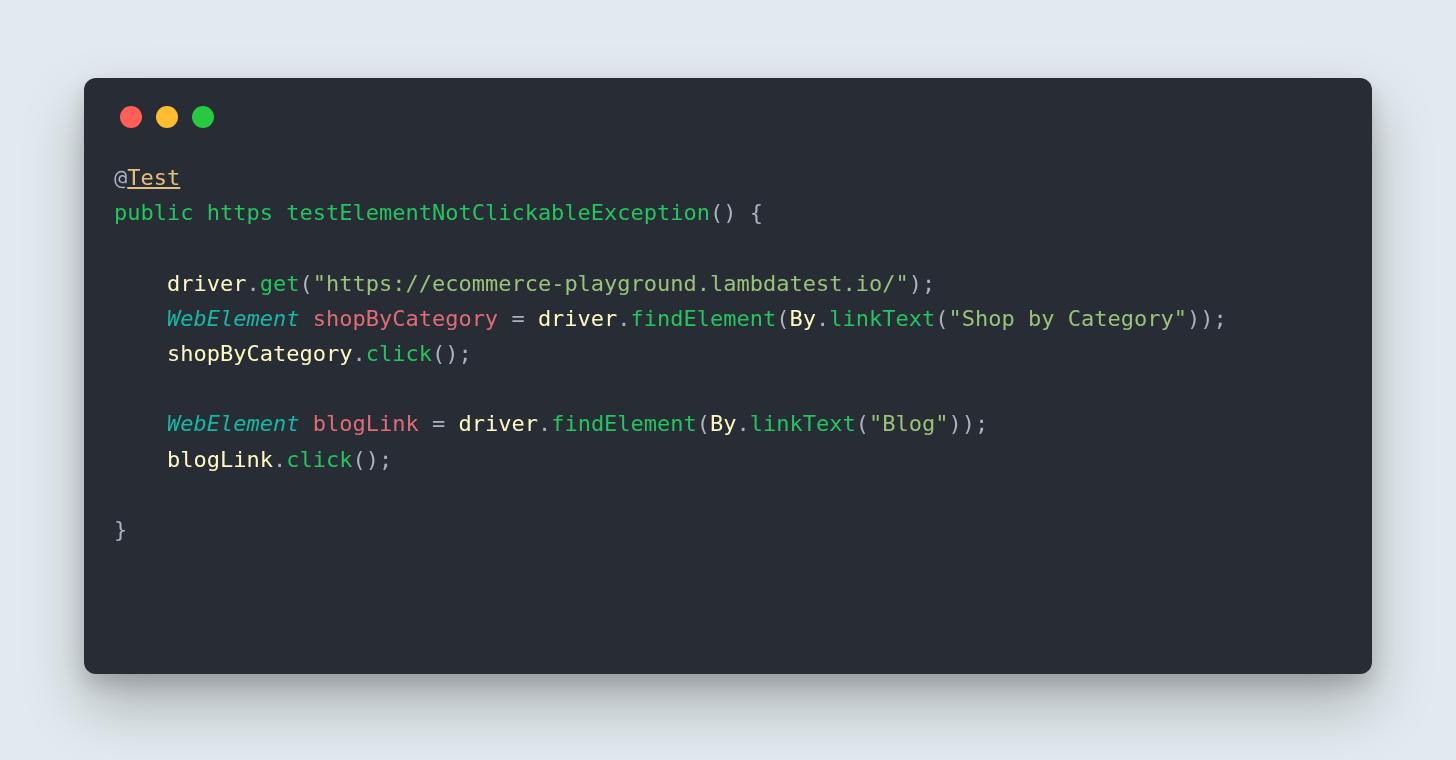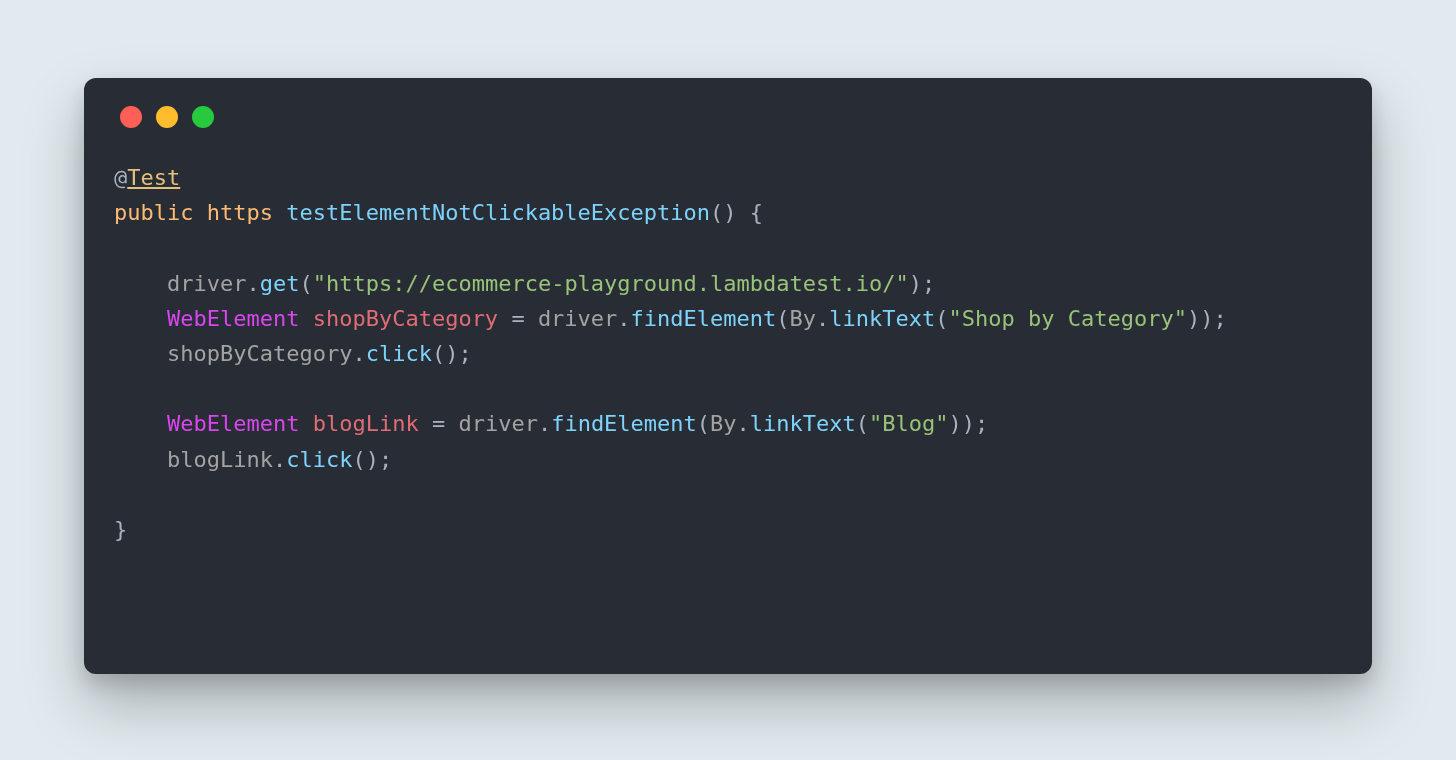--- a/index.html
+++ b/index.html
@@ -38,27 +38,27 @@
   .dot.green  { background: #27c93f; }
   pre.code {
     font-family: inherit;
     font-size: 22px;
     line-height: 1.6;
     white-space: pre;
     color: #abb2bf;
   }
   .tok-annotation { color: #e5c07b; text-decoration: underline; }
   .tok-at         { color: #abb2bf; }
-  .tok-keyword    { color: #fdba74; }
-  .tok-method     { color: #7dd3fc; }
-  .tok-typeDecl   { color: #d946ef; }
+  .tok-keyword    { color: #22c55e; }
+  .tok-method     { color: #22c55e; }
+  .tok-typeDecl   { color: #14b8a6; font-style: italic; }
   .tok-var        { color: #e06c75; }
   .tok-string     { color: #98c379; }
   .tok-punc       { color: #abb2bf; }
-  .tok-plain      { color: #a3a3a3; }
+  .tok-plain      { color: #fef9c3; }
 </style>
 </head>
 <body>
 
 <div class="window">
   <div class="traffic-lights">
     <div class="dot red"></div>
     <div class="dot yellow"></div>
     <div class="dot green"></div>
   </div>

